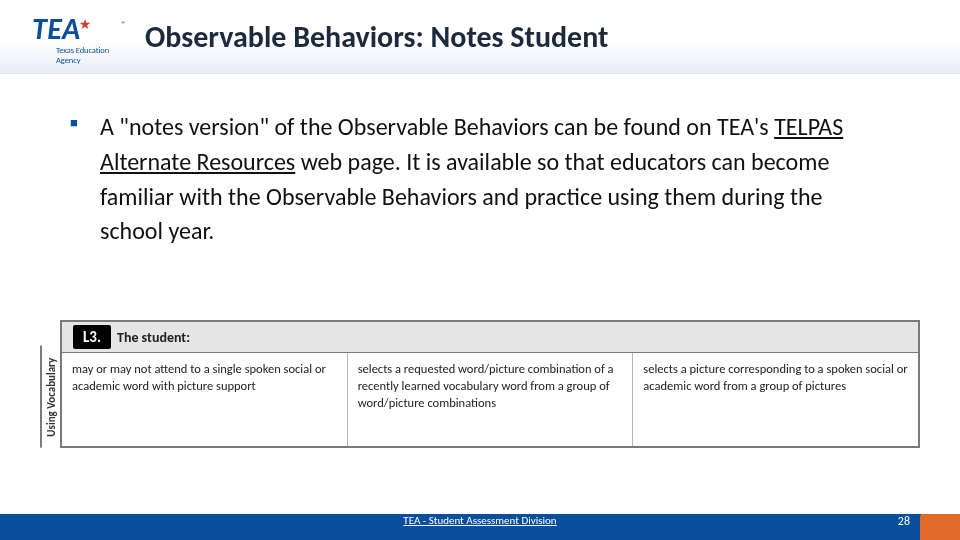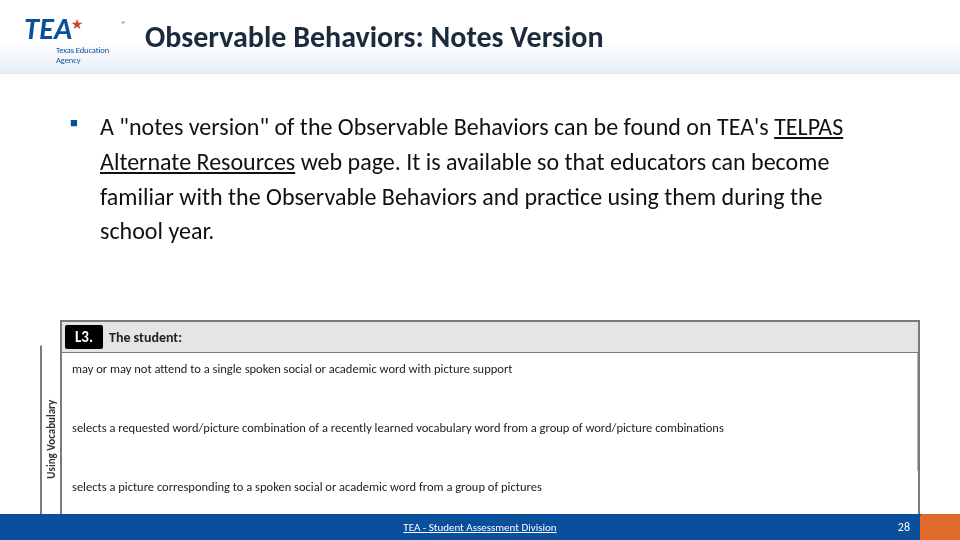--- a/index.html
+++ b/index.html
@@ -23,20 +23,21 @@
     width: 100px;
     height: 50px;
   }
   .logo .tea {
     font-weight: 900;
     font-style: italic;
     font-size: 30px;
     color: #0a4f9c;
     letter-spacing: 0.5px;
     line-height: 1;
+    margin-left: 8px;
   }
   .logo .star {
     color: #c8442a;
     font-size: 14px;
     position: relative;
     top: -10px;
     left: -2px;
   }
   .logo .reg {
     position: absolute;
@@ -112,20 +113,21 @@
   }
   .fig-table {
     flex: 1;
   }
   .fig-head {
     display: flex;
     align-items: center;
     border: 2px solid #7a7a7a;
     border-bottom: 1px solid #7a7a7a;
     background: #e5e5e5;
+    padding-left: 8px;
   }
   .fig-badge {
     background: #000;
     color: #fff;
     font-weight: 700;
     font-size: 15px;
     padding: 3px 10px;
     margin: 3px 6px 3px 3px;
     border-radius: 2px;
   }
@@ -133,41 +135,40 @@
     font-weight: 700;
     font-size: 14px;
     color: #222;
     align-self: center;
   }
   .fig-row {
     display: flex;
     border-left: 2px solid #7a7a7a;
     border-right: 2px solid #7a7a7a;
     border-bottom: 2px solid #7a7a7a;
-    flex-direction: column;
   }
   .fig-cell {
     flex: 1;
     border-right: 1px solid #b5b5b5;
     padding: 8px 10px 34px 10px;
     font-size: 12.5px;
     line-height: 1.35;
     color: #222;
     background: #fff;
   }
   .fig-cell:last-child { border-right: none; }
 
   
   .footer {
     position: absolute;
     left: 0; right: 0; bottom: 0;
     height: 26px;
     background: #0a4f9c;
     display: flex;
-    align-items: center;
+    align-items: flex-start;
     justify-content: center;
   }
   .footer-text {
     color: #fff;
     font-size: 11px;
     text-decoration: underline;
   }
   .footer-num {
     position: absolute;
     right: 50px;
@@ -198,21 +199,21 @@
 
 <div class="slide">
 
   <div class="header">
     <div class="logo">
       <div>
         <span class="tea">TEA</span><span class="star">★</span><span class="reg">®</span>
       </div>
       <div class="sub">Texas Education Agency</div>
     </div>
-    <div class="title">Observable Behaviors: Notes Version</div>
+    <div class="title">Observable Behaviors: Notes Student</div>
   </div>
 
   <div class="body">
     <ul class="bullets">
       <li>
         <span>A "notes version" of the Observable Behaviors can be found on TEA's </span><span class="link">TELPAS Alternate Resources</span><span> web page. It is available so that educators can become familiar with the Observable Behaviors and practice using them during the school year.</span>
       </li>
     </ul>
   </div>
 

